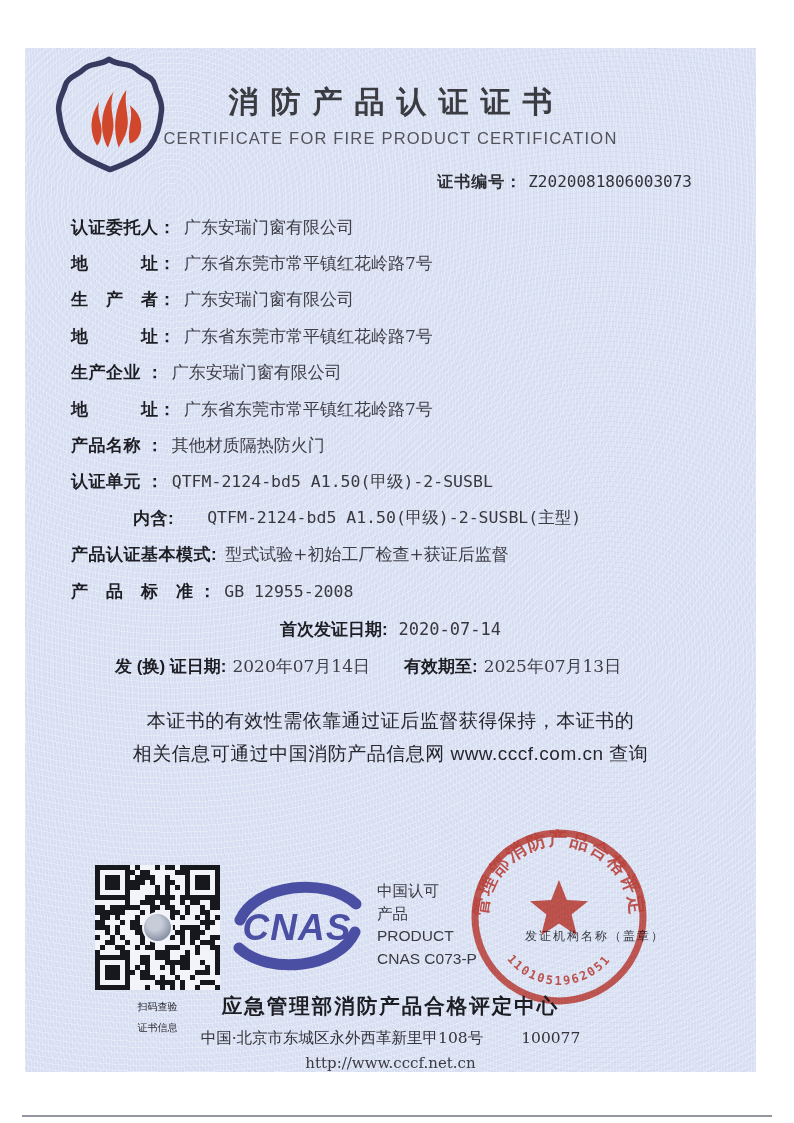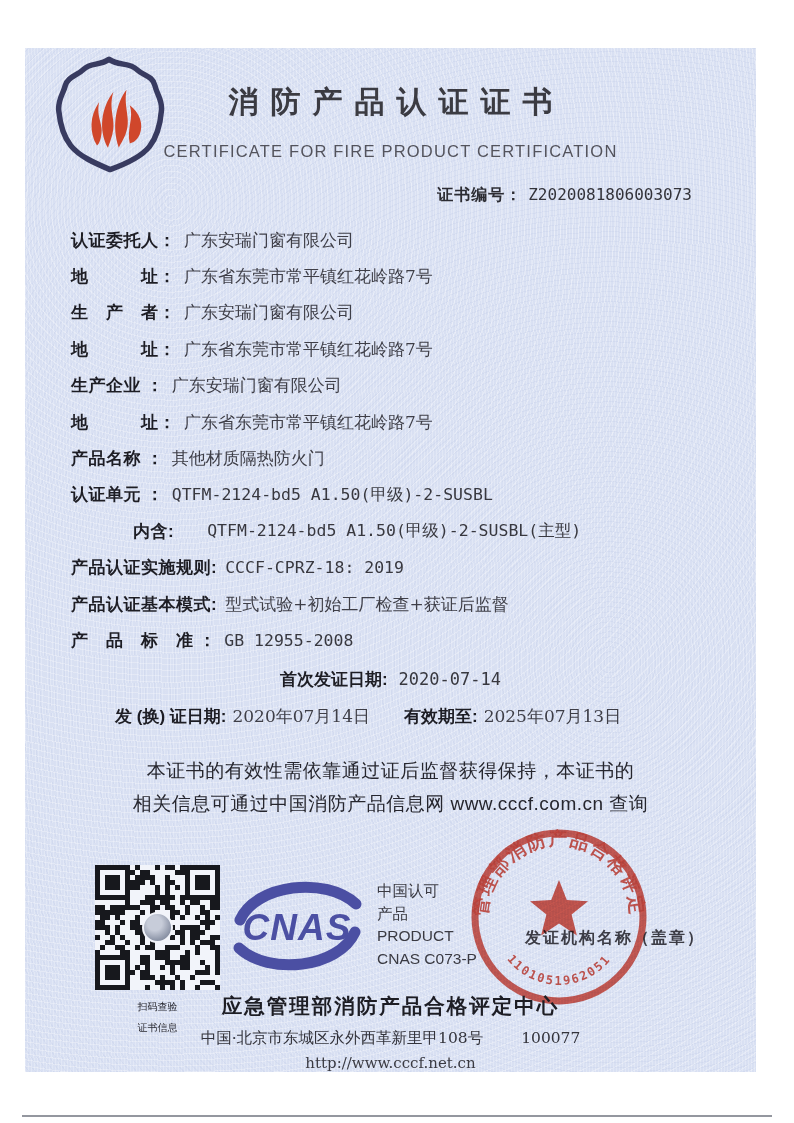--- a/index.html
+++ b/index.html
@@ -15,21 +15,21 @@
       repeating-radial-gradient(circle at 20% 15%, rgba(255,255,255,.28) 0 1px, rgba(255,255,255,0) 1px 6px),
       repeating-radial-gradient(circle at 80% 60%, rgba(150,165,210,.10) 0 1px, rgba(255,255,255,0) 1px 5px),
       repeating-linear-gradient(88deg, rgba(255,255,255,.16) 0 1px, rgba(190,200,230,.10) 1px 3px);
   }
   .logo{position:absolute;left:20px;top:8px;width:128px;height:118px;}
   .title{
     text-align:center;padding-top:34px;font-size:30px;font-weight:600;
     letter-spacing:12px;color:#3b3b42;text-indent:12px;
   }
   .subtitle{
-    text-align:center;margin-top:19px;font-size:16.5px;color:#53535c;
+    text-align:center;margin-top:6px;font-size:16.5px;color:#53535c;
     letter-spacing:1.2px;font-weight:400;
   }
   .certno{
     margin-top:24px;text-align:right;padding-right:64px;font-size:16px;color:#2c2c33;
   }
   .certno .lab{font-weight:600;letter-spacing:1px;}
   .certno .val{font-family:"DejaVu Sans Mono","Liberation Mono",monospace;font-size:16px;color:#33333a;margin-left:6px;}
   .fields{margin-top:16px;padding-left:46px;}
   .frow{height:36.4px;display:flex;align-items:center;font-size:17px;white-space:nowrap;}
   .frow .lab{font-weight:700;color:#1d1d24;letter-spacing:.5px;}
@@ -58,21 +58,21 @@
   .qr-emblem{
     position:absolute;left:47px;top:47px;width:31px;height:31px;border-radius:50%;
     background:radial-gradient(circle at 40% 35%, #c7ccd9 0 30%, #8d95a8 70%, #6f7789 100%);
     border:2px solid #f2f4fa;box-sizing:border-box;
   }
   .qr-cap{margin-top:6px;font-size:10px;color:#2a2a32;line-height:21px;font-weight:500;}
   .cnas-logo{position:absolute;left:205px;top:828px;width:135px;height:100px;}
   .cnas-text{position:absolute;left:352px;top:832px;font-size:15.5px;color:#3a3a42;line-height:22.5px;font-weight:500;}
   .stamp{position:absolute;left:439px;top:774px;width:190px;height:190px;mix-blend-mode:multiply;opacity:.93;}
   .seal-label{
-    position:absolute;left:500px;top:880px;font-size:16px;color:#3c3c45;letter-spacing:2px;font-weight:700;z-index:0;
+    position:absolute;left:500px;top:880px;font-size:12px;color:#3c3c45;letter-spacing:2px;font-weight:400;z-index:0;
   }
   .footer-org{position:absolute;left:0;width:100%;top:944px;text-align:center;font-size:20.5px;font-weight:700;color:#1d1d24;letter-spacing:2px;}
   .footer-addr{position:absolute;left:0;width:100%;top:980px;text-align:center;font-size:15.5px;color:#33333b;font-family:"DejaVu Serif","Liberation Serif",serif;}
   .footer-addr .post{margin-left:38px;}
   .footer-url{position:absolute;left:0;width:100%;top:1006px;text-align:center;font-size:15px;color:#3a3a42;font-family:"DejaVu Serif","Liberation Serif",serif;}
   .scan-edge{position:absolute;left:22px;bottom:6px;width:750px;height:2px;background:#5a5f6b;opacity:.65;}
 </style>
 </head>
 <body>
 
@@ -124,24 +124,20 @@
         <span class="lab">产品名称 ：</span>
         <span class="val">其他材质隔热防火门</span>
       </div>
     <div class="frow">
         <span class="lab">认证单元 ：</span>
         <span class="val mono">QTFM-2124-bd5 A1.50(甲级)-2-SUSBL</span>
       </div>
     <div class="frow indent">
         <span class="lab">内含:</span>
         <span class="val mono">QTFM-2124-bd5 A1.50(甲级)-2-SUSBL(主型)</span>
-      </div>
-    <div class="frow">
-        <span class="lab">产品认证实施规则:</span>
-        <span class="val mono">CCCF-CPRZ-18: 2019</span>
       </div>
     <div class="frow">
         <span class="lab">产品认证基本模式:</span>
         <span class="val">型式试验+初始工厂检查+获证后监督</span>
       </div>
     <div class="frow">
         <span class="lab">产　品　标　准 ：</span>
         <span class="val mono">GB 12955-2008</span>
       </div>
   </div>

